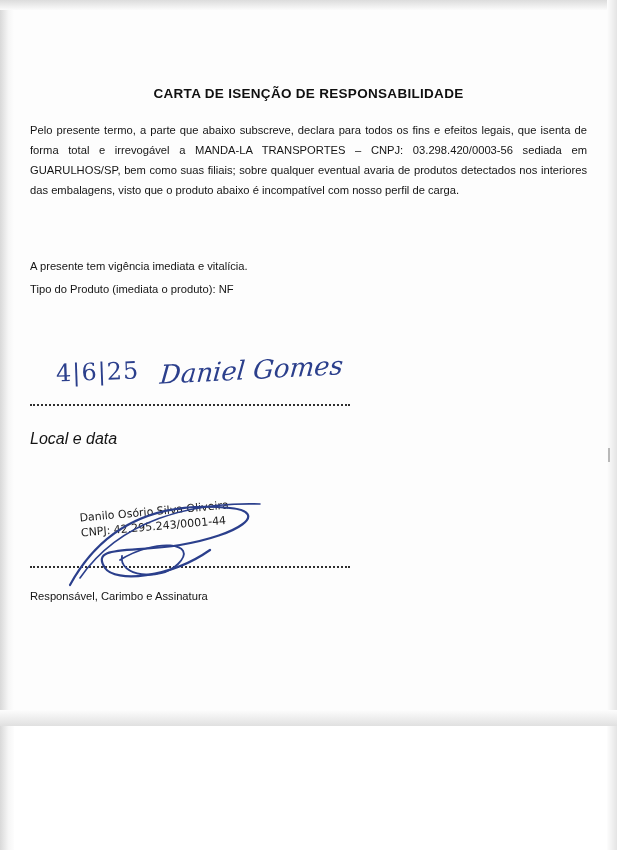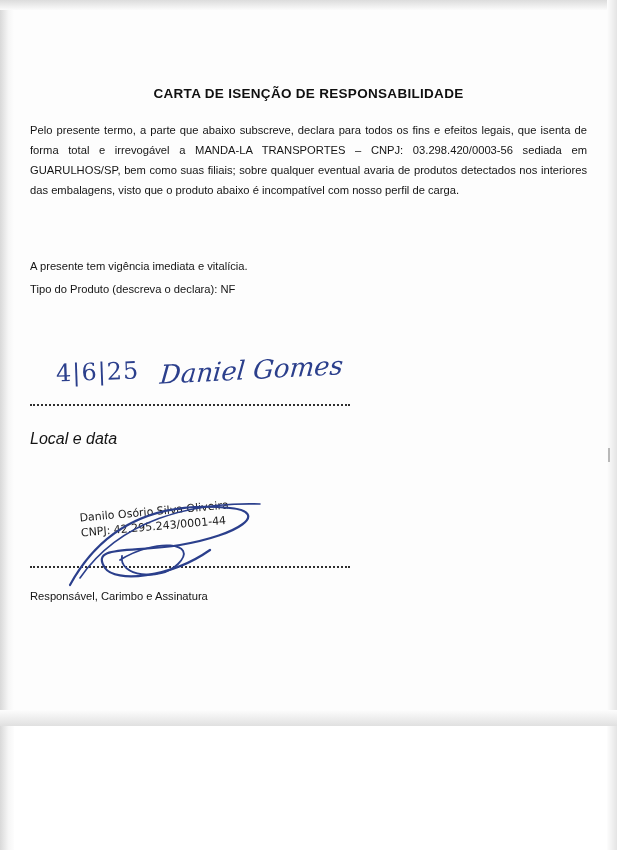--- a/index.html
+++ b/index.html
@@ -180,21 +180,21 @@
 
   <div class="doc">
 
     <div id="title">CARTA DE ISENÇÃO DE RESPONSABILIDADE</div>
 
     <div id="body-paragraph">Pelo presente termo, a parte que abaixo subscreve, declara para todos os fins e efeitos legais, que isenta de forma total e irrevogável a MANDA-LA TRANSPORTES – CNPJ: 03.298.420/0003-56 sediada em GUARULHOS/SP, bem como suas filiais; sobre qualquer eventual avaria de produtos detectados nos interiores das embalagens, visto que o produto abaixo é incompatível com nosso perfil de carga.</div>
 
     <div id="validity-line">A presente tem vigência imediata e vitalícia.</div>
 
     <div id="product-line">
-      <span>Tipo do Produto (descreva o declara):</span>
+      <span>Tipo do Produto (imediata o produto):</span>
       <span id="product-value">NF</span>
     </div>
 
     <div class="dotted-rule" id="rule-local"></div>
     <div id="label-local">Local e data</div>
 
     <div class="dotted-rule" id="rule-signature"></div>
     <div id="label-signature">Responsável, Carimbo e Assinatura</div>
 
     <div id="handwriting-date">4|6|25</div>

